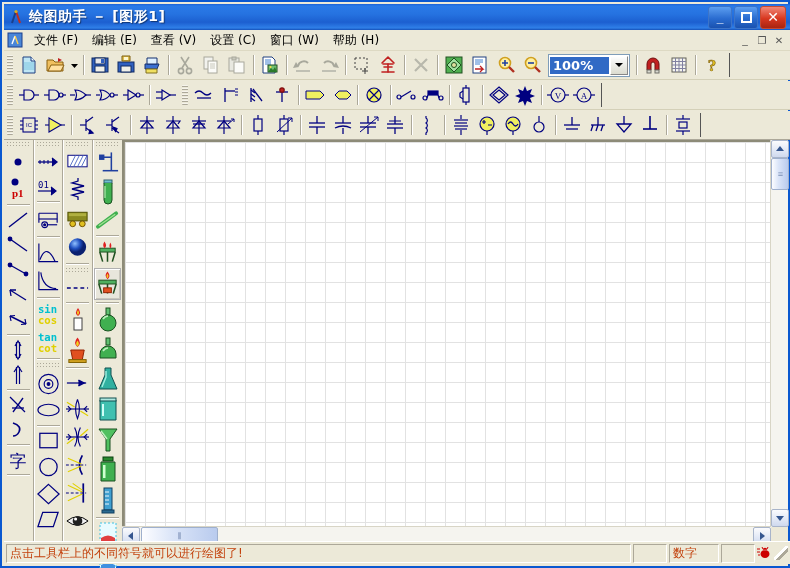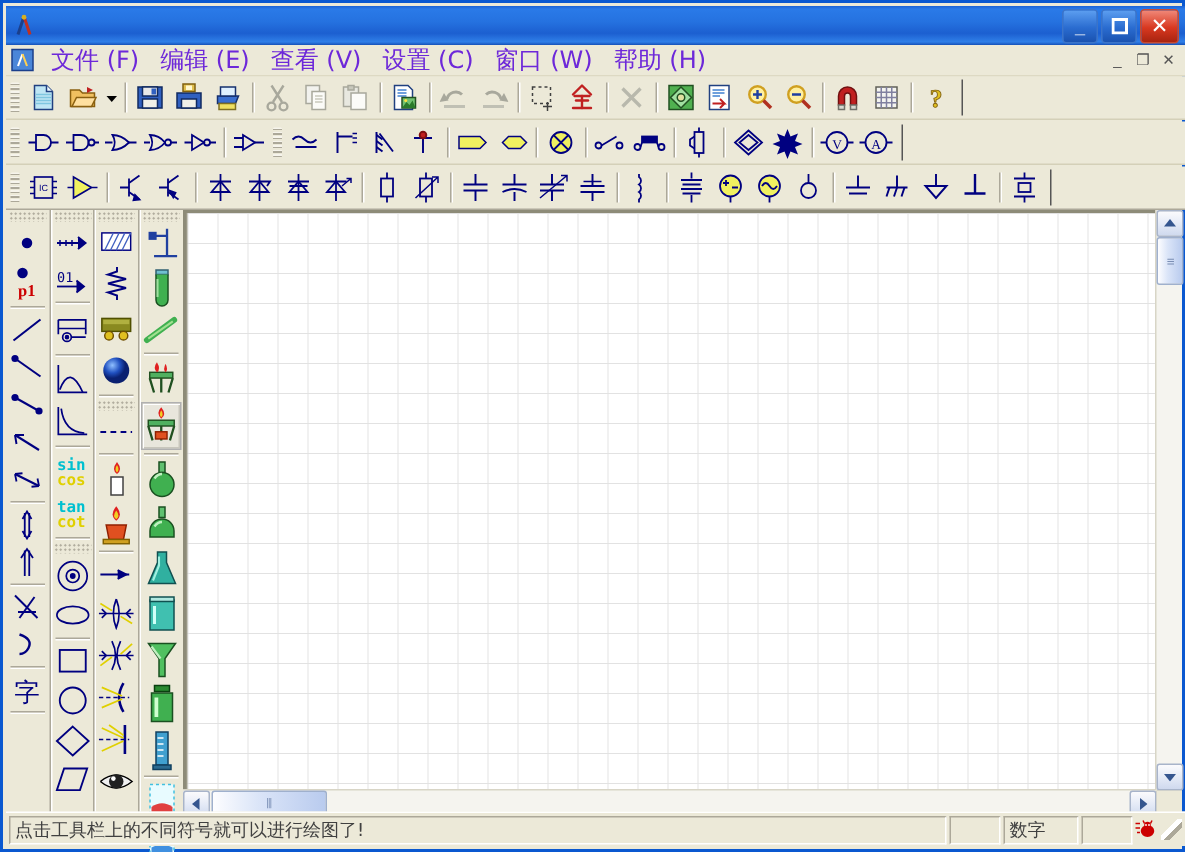--- a/index.html
+++ b/index.html
@@ -45,21 +45,21 @@
     font-size:12px;font-weight:bold;display:flex;align-items:center;justify-content:center;}
 
   
   .menubar{
     position:absolute;left:2px;top:28px;width:786px;height:20px;
     background:#ece9d8;display:flex;align-items:center;
     border-bottom:1px solid #ddd9c3;
   }
   .mdi-ico{width:16px;height:16px;margin:0 4px 0 3px;position:relative;}
   .menuitem{
-    padding:2px 7px;font-size:16px;color:#6d28d9;white-space:nowrap;cursor:default;
+    padding:2px 7px;font-size:12px;color:#000000;white-space:nowrap;cursor:default;
     font-family:"DejaVu Sans","Liberation Sans",sans-serif;
   }
   .mdi-btns{margin-left:auto;display:flex;gap:1px;margin-right:3px;}
   .mdi-btn{width:16px;height:14px;display:flex;align-items:center;justify-content:center;
     font-size:10px;color:#555;cursor:pointer;}
 
   
   .toolbar{
     position:absolute;left:2px;background:#ece9d8;display:flex;align-items:center;
     height:28px;
@@ -162,21 +162,21 @@
   
   .statusbar{
     position:absolute;left:2px;bottom:2px;width:786px;height:22px;
     background:#ece9d8;display:flex;align-items:center;
     border-top:1px solid #fff;
   }
   .spanel{
     height:17px;margin:0 1px;border:1px solid;
     border-color:#aca899 #fff #fff #aca899;
     display:flex;align-items:center;padding:0 3px;
-    font-size:12px;color:#404040;white-space:nowrap;overflow:hidden;
+    font-size:12px;color:#c2410c;white-space:nowrap;overflow:hidden;
     font-family:"DejaVu Sans","Liberation Sans",sans-serif;
   }
   .sp-msg{flex:1 1 auto;min-width:0;margin-left:2px;}
   .sp-sm{width:26px;}
   .sp-num{width:42px;justify-content:flex-start;}
   .sp-cmd{width:128px;}
   .sp-xy{width:116px;}
   .sgrip{
     width:14px;height:14px;margin-left:2px;margin-right:2px;flex:0 0 auto;
     background:
@@ -191,20 +191,21 @@
 <div id="app">
 
   <div class="titlebar">
     <div class="title-ico">
       <svg width="16" height="16" viewBox="0 0 16 16">
         <path d="M8 2 L4 14" stroke="#1b3f8b" stroke-width="2" fill="none"></path>
         <path d="M8 2 L12 14" stroke="#c03020" stroke-width="2" fill="none"></path>
         <circle cx="8" cy="2.5" r="1.6" fill="#d8b020"></circle>
       </svg>
     </div>
+    <span class="title-text">绘图助手 － [图形1]</span>
     <div class="tb-btns">
       <div class="tb-btn">
         <span class="g" style="align-items:flex-end;padding-bottom:3px;">_</span>
       </div>
       <div class="tb-btn">
         <span class="g">
             <svg width="11" height="11" viewBox="0 0 11 11">
               <rect x="1" y="1" width="9" height="9" fill="none" stroke="#fff" stroke-width="2"></rect>
             </svg>
           </span>
@@ -400,20 +401,24 @@
       </svg>
     </div>
     <div class="tbtn">
       <svg width="20" height="20" viewBox="0 0 20 20">
         <circle cx="9" cy="8" r="5.5" fill="#fff0a0" stroke="#d0a020" stroke-width="1.6"></circle>
         <path d="M13 12 L18 17" stroke="#b03020" stroke-width="2.4"></path>
         <path d="M6 8 h6" stroke="#2040a0" stroke-width="1.6"></path>
       </svg>
     </div>
 
+    <div class="combo">
+      <div class="val">100%</div>
+      <div class="arrow"></div>
+    </div>
 
     <div class="sep"></div>
     <div class="tbtn">
       <svg width="20" height="20" viewBox="0 0 20 20">
         <path d="M4 15 V9 a6 6 0 0 1 12 0 V15 h-4 V9 a2 2 0 0 0 -4 0 v6 z" fill="#c02020" stroke="#701010"></path>
         <rect x="4" y="15" width="4" height="3" fill="#d8d8d0" stroke="#707068"></rect>
         <rect x="12" y="15" width="4" height="3" fill="#d8d8d0" stroke="#707068"></rect>
       </svg>
     </div>
     <div class="tbtn">

